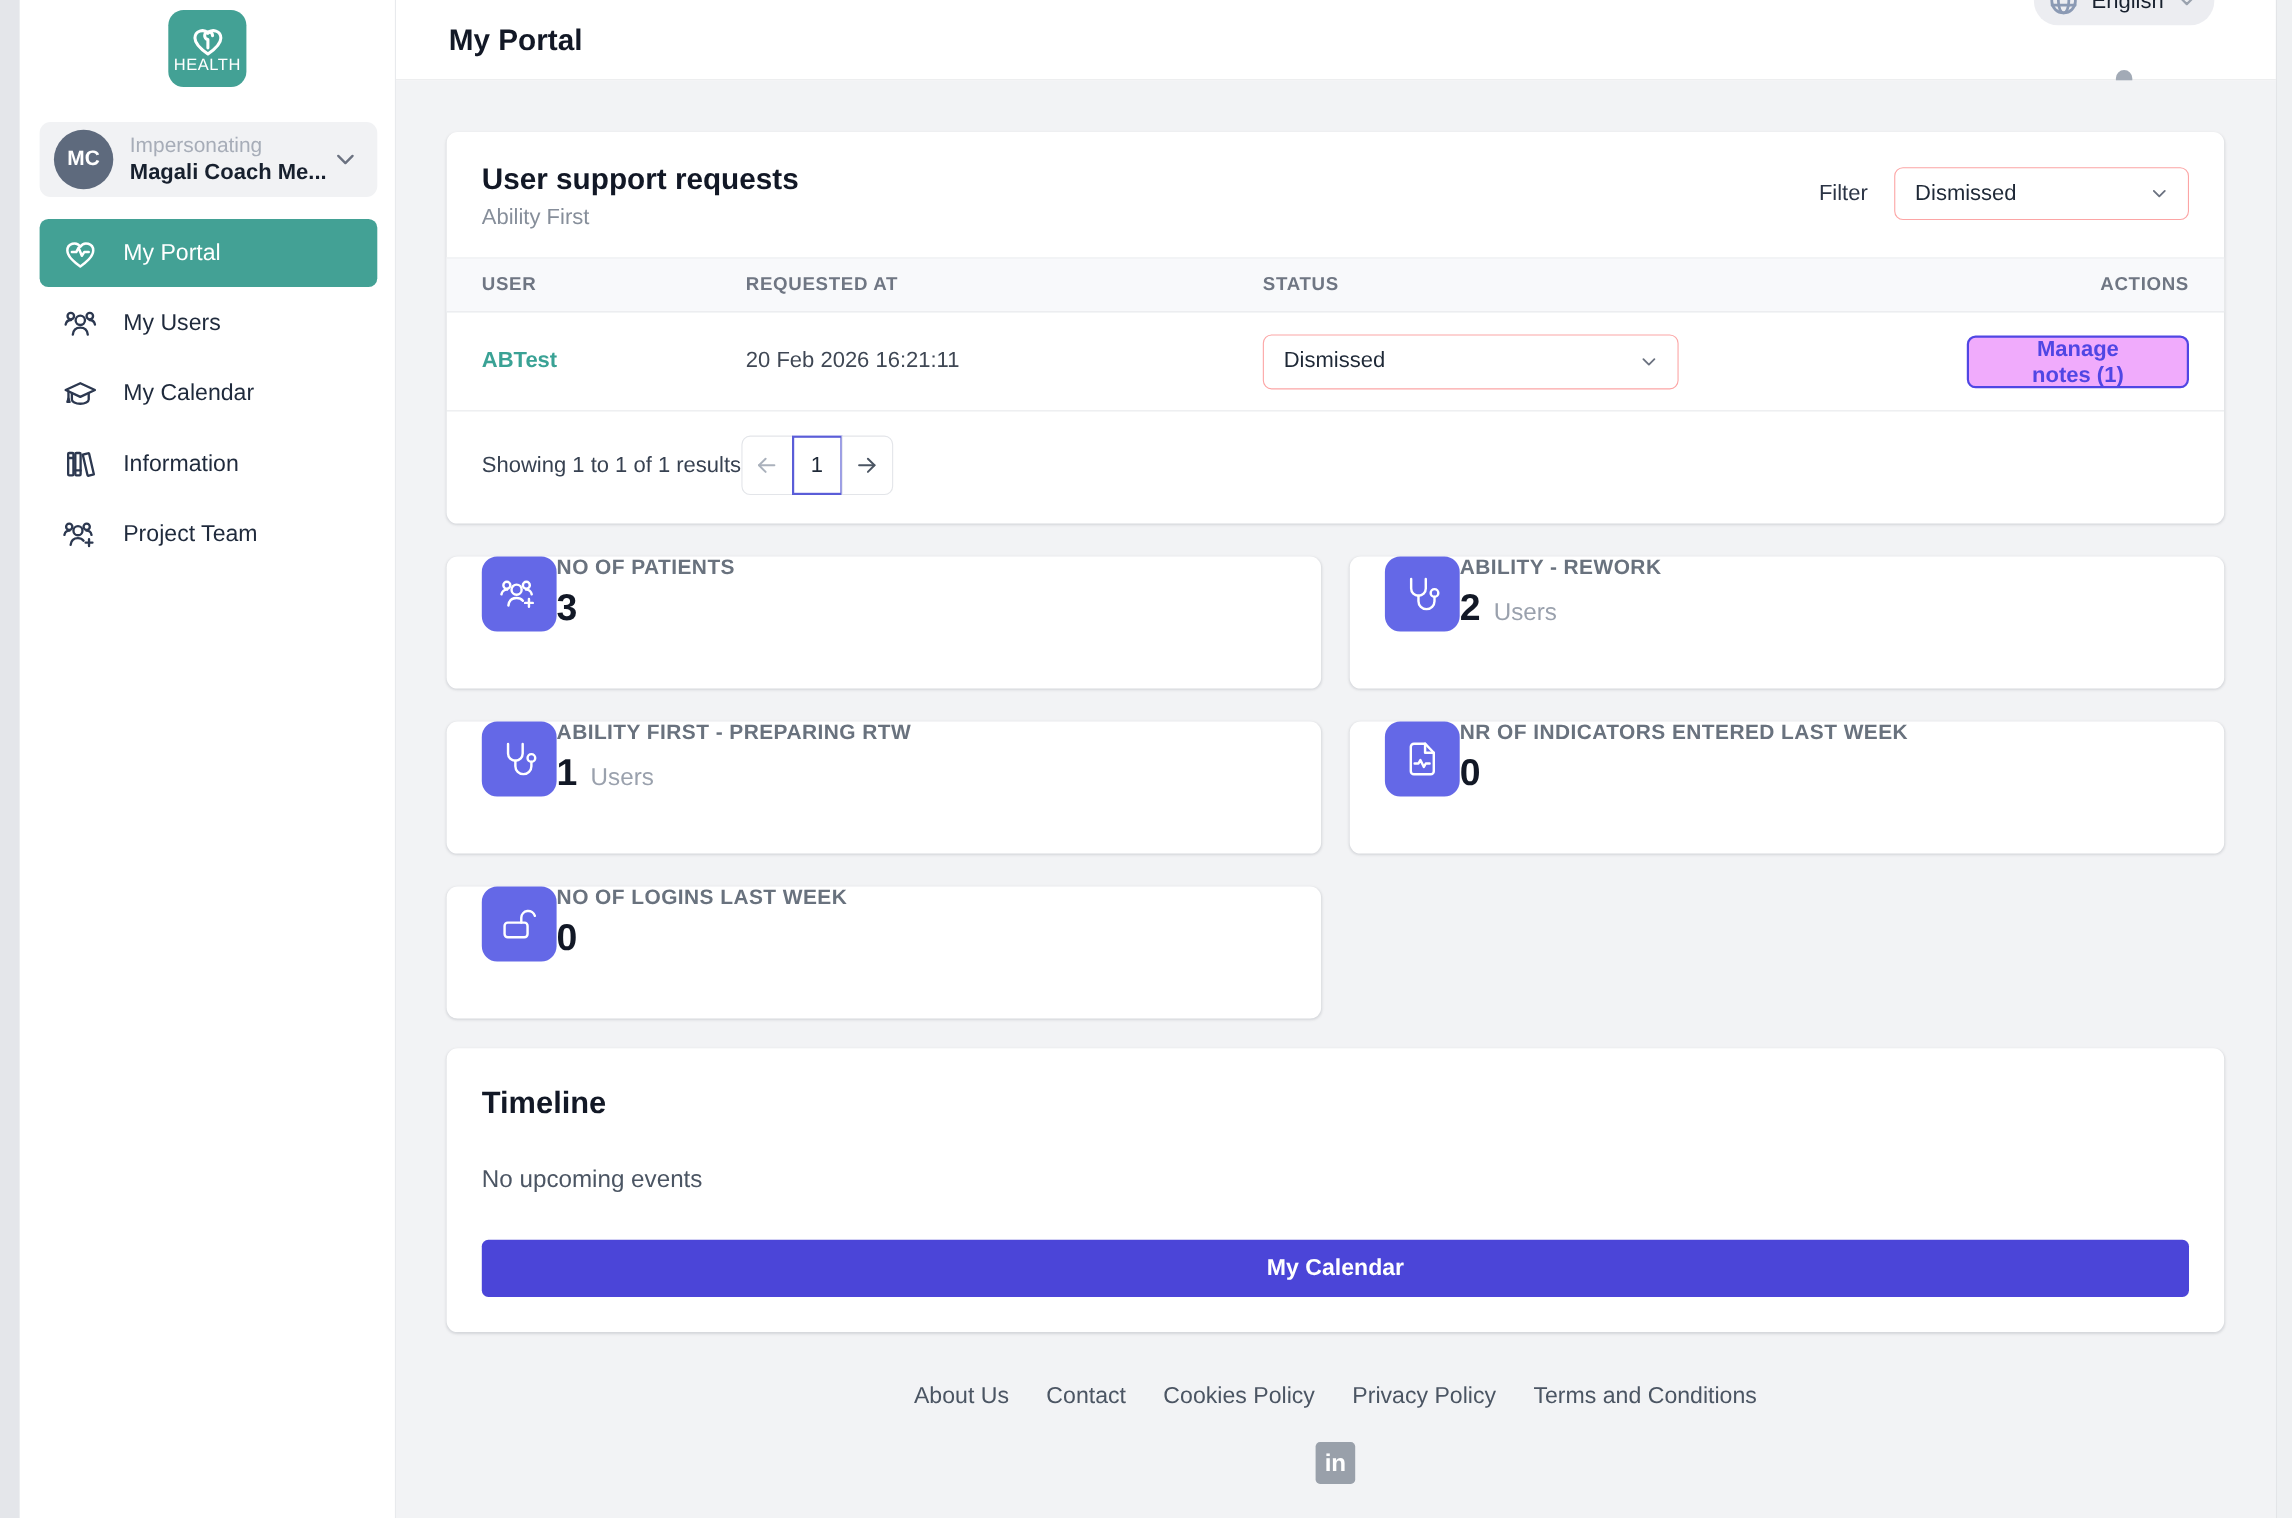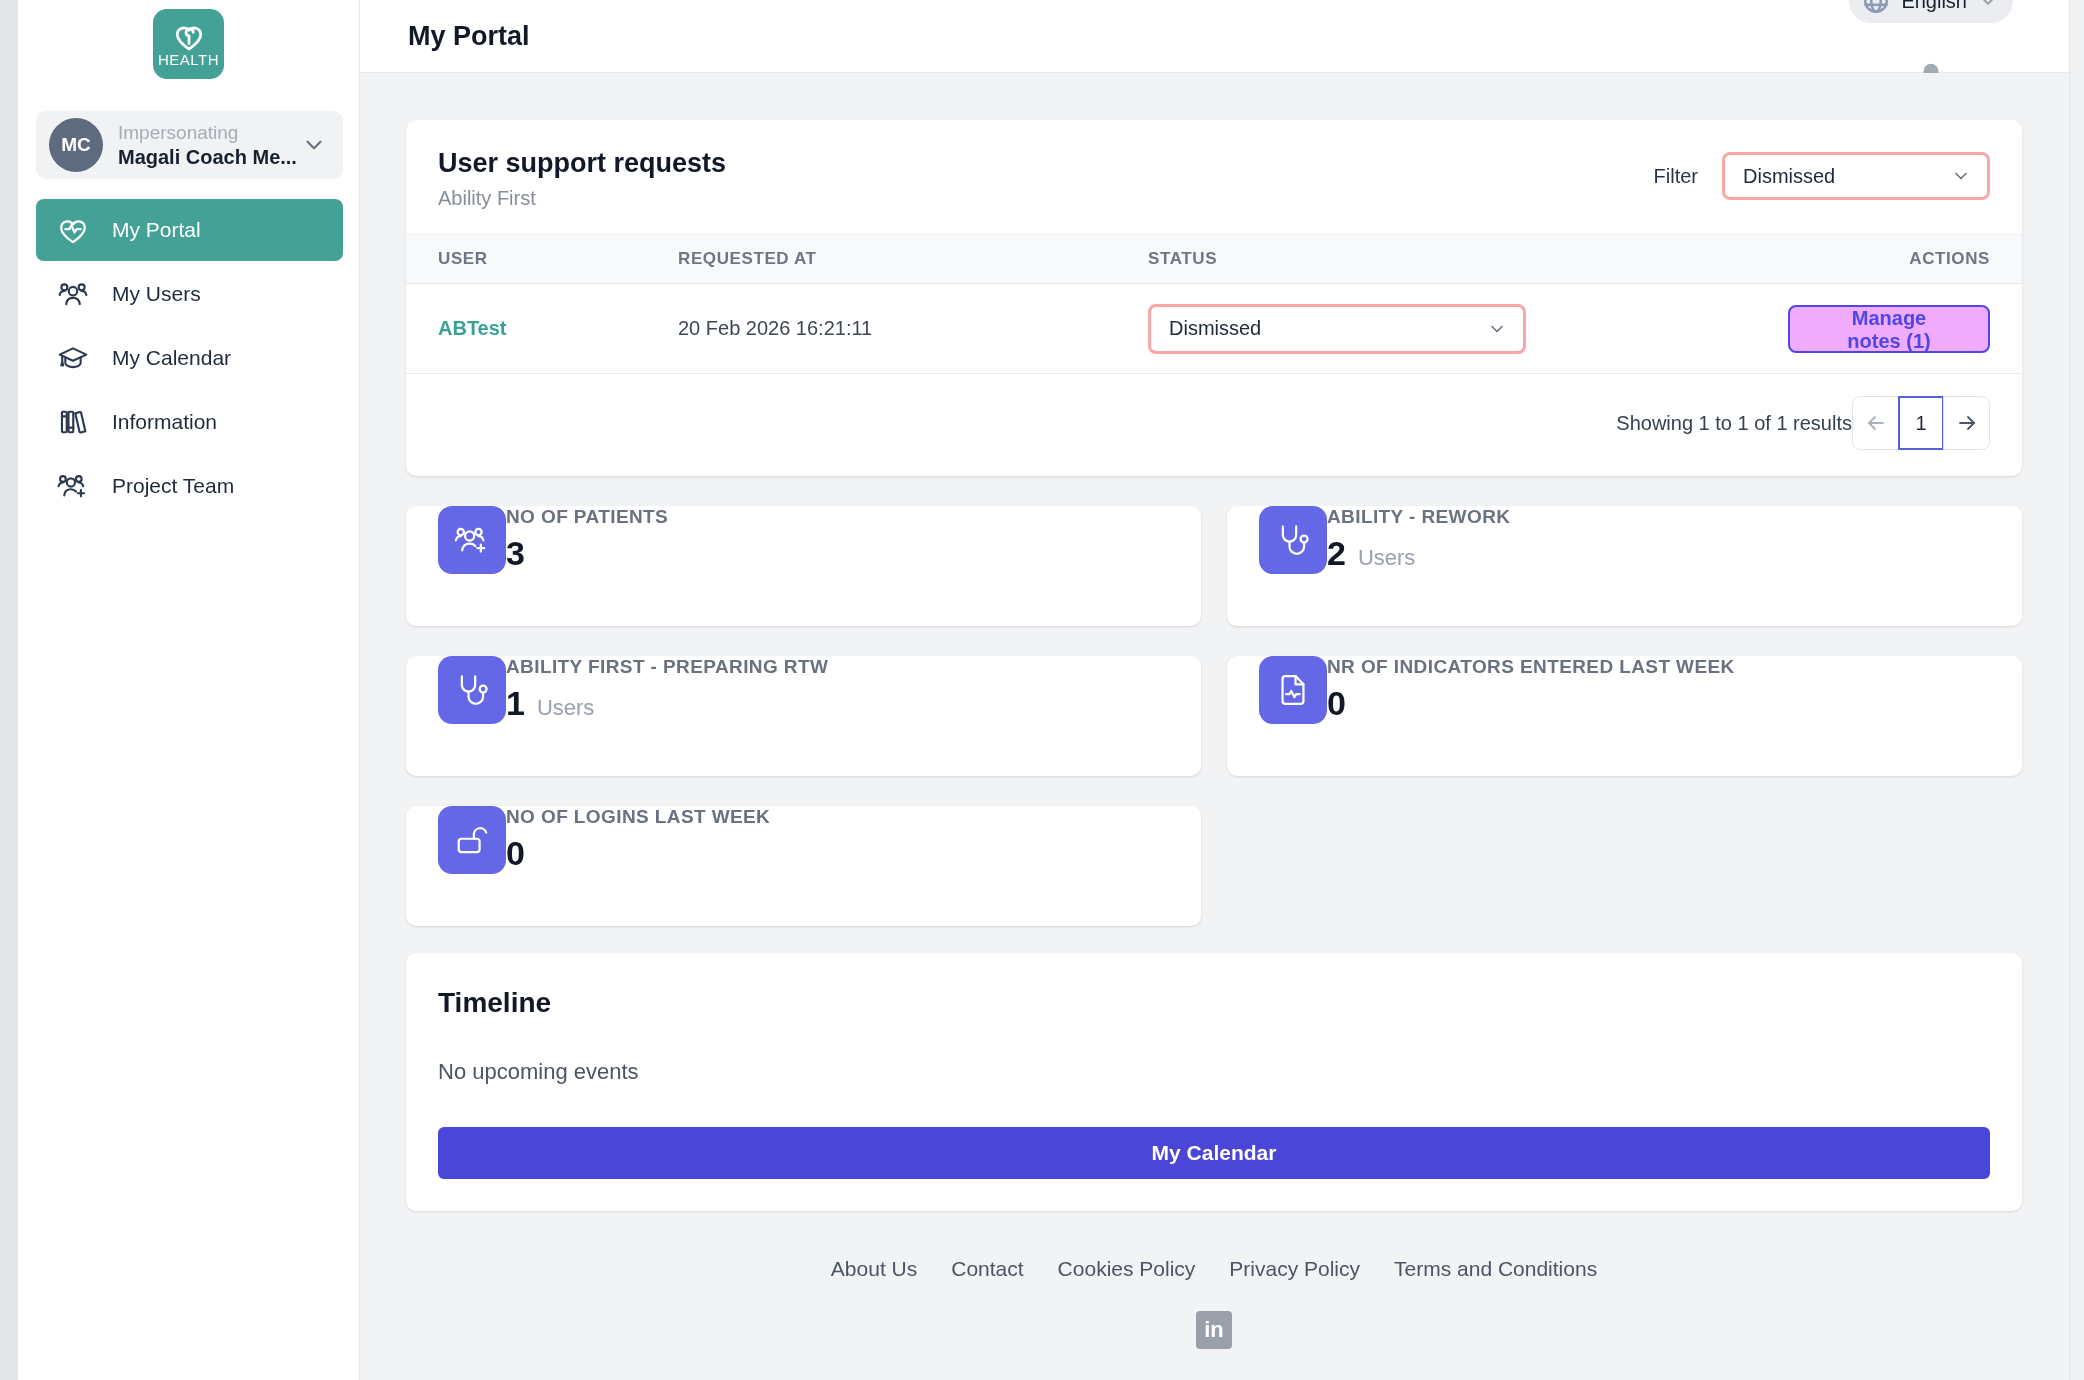--- a/index.html
+++ b/index.html
@@ -44,36 +44,36 @@
   .main { position:absolute; left:360px; right:15px; top:73px; bottom:0; background:#f2f3f5; padding:47px 47px 0 46px; }
   .card { background:#fff; border-radius:10px; box-shadow:0 1px 2px rgba(16,24,40,.05), 0 1px 3px rgba(16,24,40,.08); }
 
   
   .support-card { width:100%; }
   .card-top { display:flex; align-items:flex-start; justify-content:space-between; padding:28px 32px 24px 32px; }
   .support-title { font-size:27px; font-weight:600; color:#121826; }
   .support-sub { font-size:20px; color:#868e9a; margin-top:8px; }
   .filter-group { display:flex; align-items:center; gap:24px; margin-top:4px; }
   .filter-label { font-size:20px; color:#2b3445; }
-  .select { border:3px solid #fca5a5; border-radius:8px; background:#fff; display:flex; align-items:center; justify-content:space-between; padding:0 16px 0 18px; color:#1f2937; font-size:20px; cursor:pointer; }
+  .select { border:1px solid #fca5a5; border-radius:8px; background:#fff; display:flex; align-items:center; justify-content:space-between; padding:0 16px 0 18px; color:#1f2937; font-size:20px; cursor:pointer; }
   .select .chev { width:20px; height:20px; color:#6b7280; }
   .filter-select { width:268px; height:48px; }
 
   .t-head, .t-row { display:grid; grid-template-columns:240px 470px 640px 1fr; align-items:center; padding:0 32px; }
   .t-head { height:50px; background:#f8f9fb; border-top:1px solid #eceef1; border-bottom:1px solid #e7e9ec; }
   .th { font-size:17px; font-weight:600; letter-spacing:.6px; color:#6f7683; }
   .th.right { justify-self:end; }
   .t-row { height:90px; border-bottom:1px solid #e7e9ec; }
   .cell-user { color:#3aa295; font-size:20px; font-weight:600; cursor:pointer; }
   .cell-date { color:#3f4754; font-size:20px; }
   .row-select { width:378px; height:50px; }
   .cell-actions { justify-self:end; }
   .notes-btn { height:48px; padding:0 36px; border:2px solid #5046e4; border-radius:8px; background:#f0abfc; color:#5046e4; font-size:20px; font-weight:600; cursor:pointer; font-family:inherit; }
 
-  .t-foot { display:flex; align-items:center; justify-content:flex-end; padding:22px 32px 26px 32px; }
+  .t-foot { display:flex; align-items:center; justify-content:flex-start; padding:22px 32px 26px 32px; }
   .t-summary { font-size:20px; color:#374151; }
   .pager { display:flex; }
   .pg { width:47px; height:54px; background:#fff; border:1px solid #e3e5e9; display:flex; align-items:center; justify-content:center; cursor:pointer; }
   .pg svg { width:24px; height:24px; }
   .pg.first { border-radius:8px 0 0 8px; }
   .pg.last { border-radius:0 8px 8px 0; margin-left:-1px; }
   .pg.current { border:2px solid #5a5dd8; margin-left:-1px; width:46px; font-size:20px; color:#1f2937; cursor:default; }
   .arrow-prev { color:#aab1bc; }
   .arrow-next { color:#4b5563; }
 

